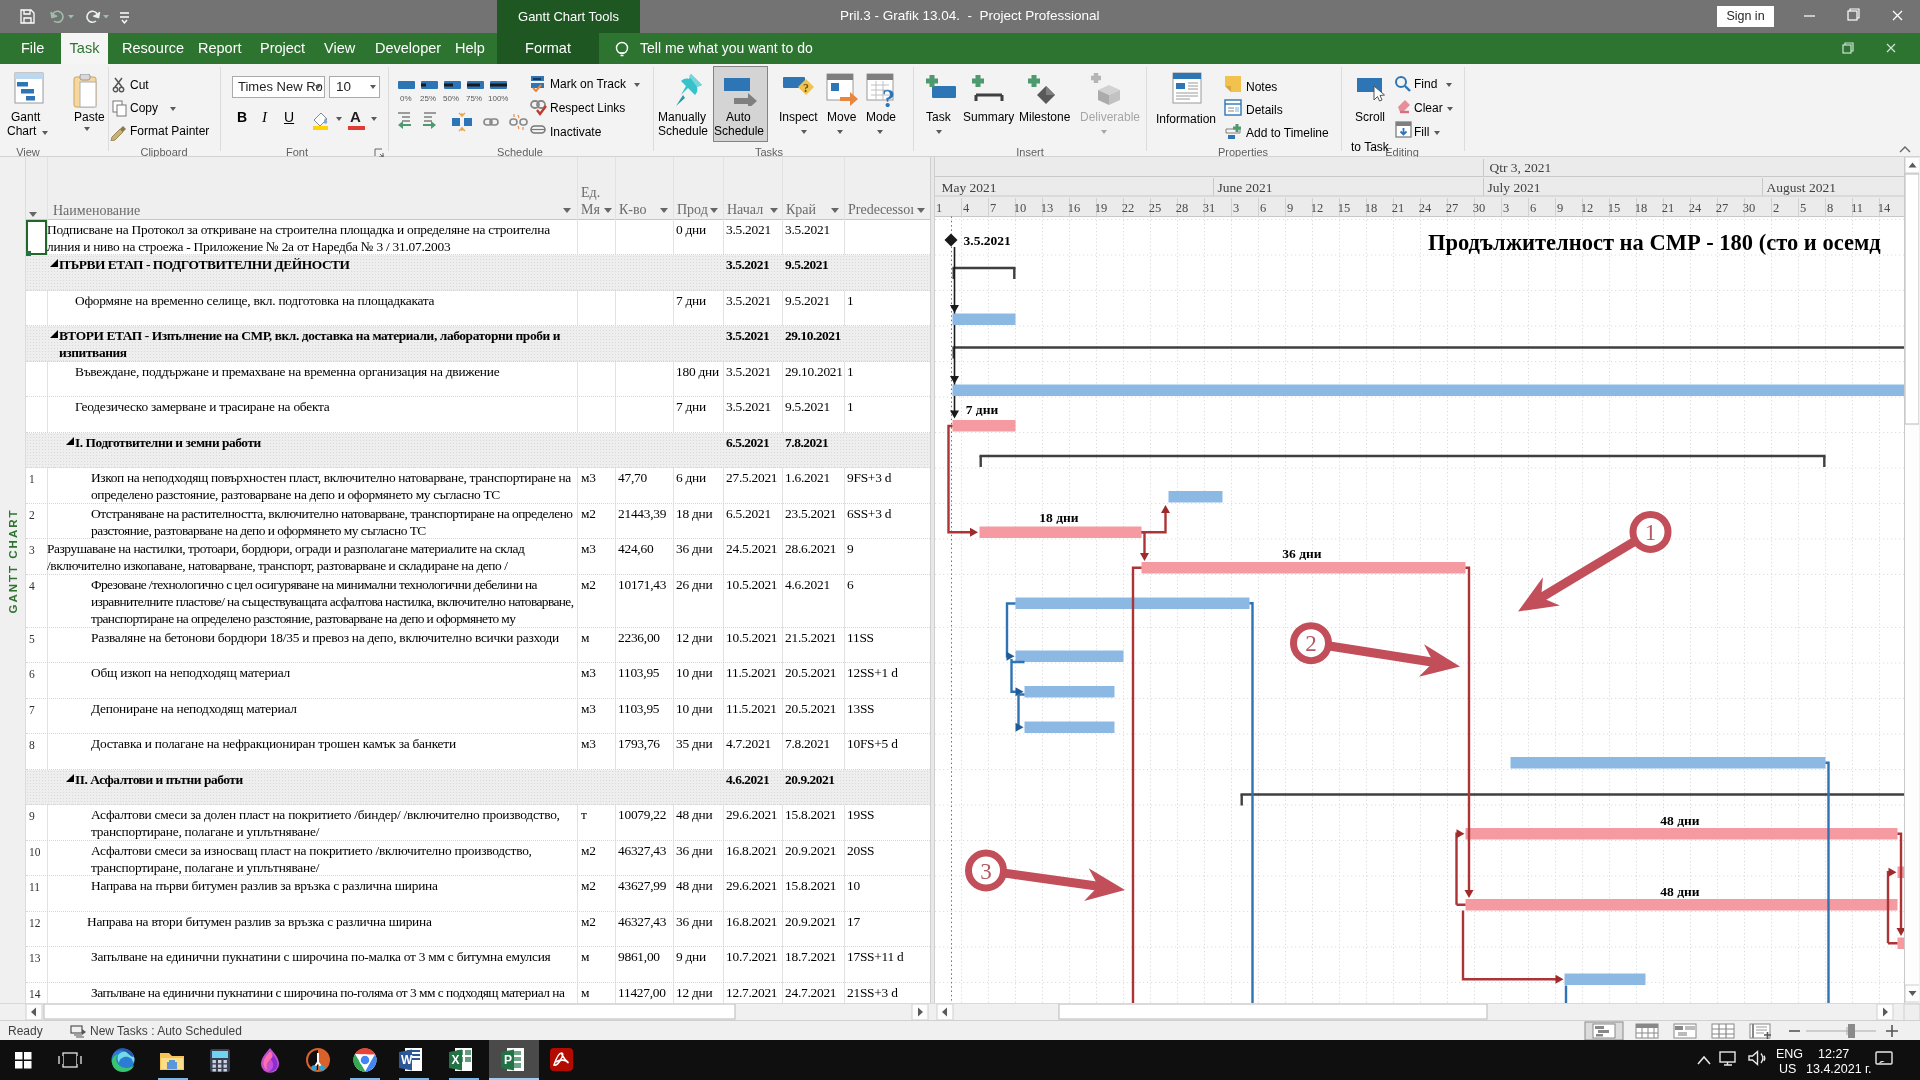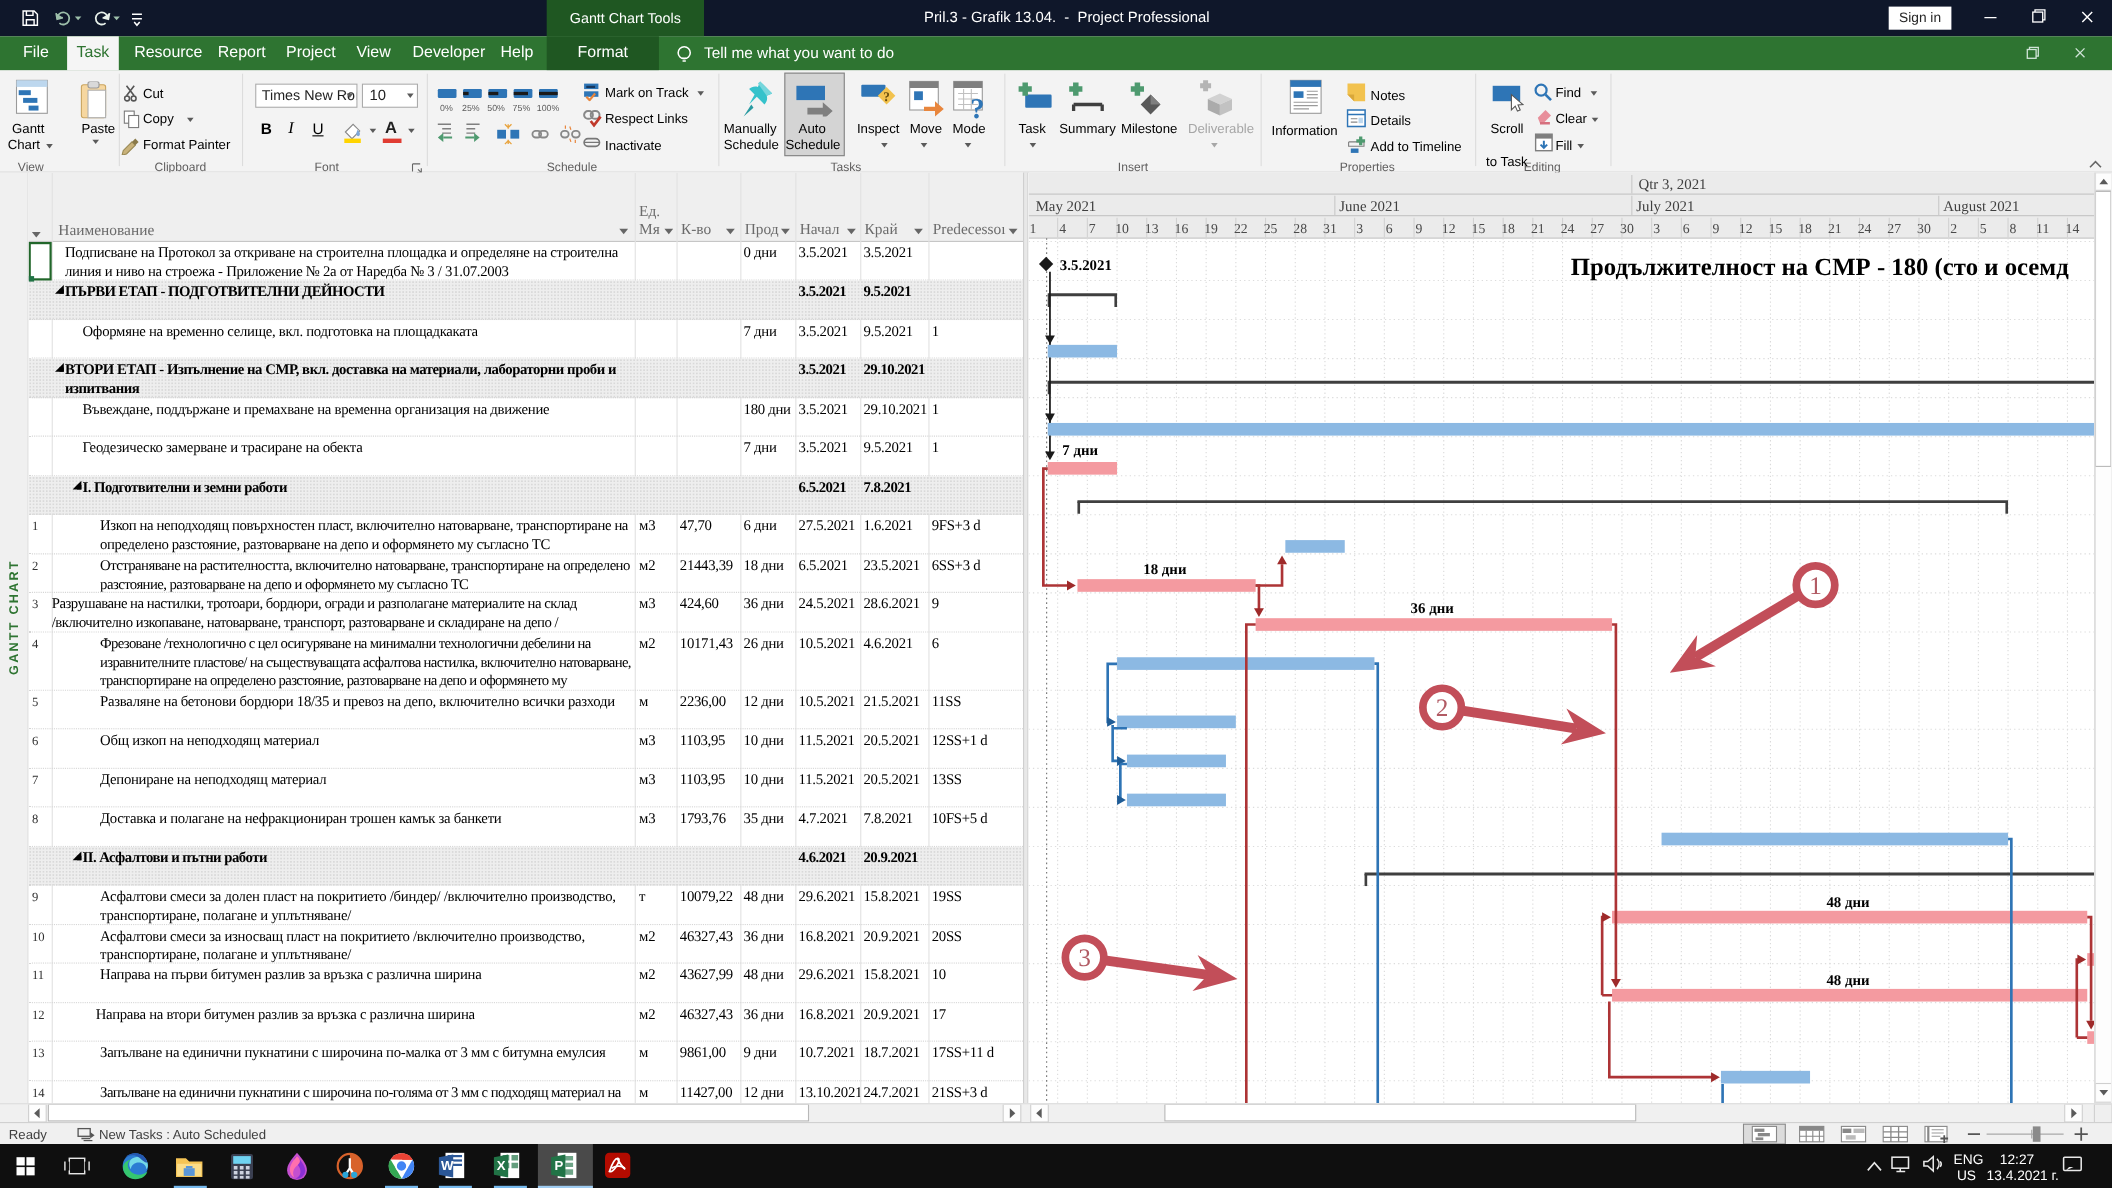--- a/index.html
+++ b/index.html
@@ -1,20 +1,20 @@
 <!DOCTYPE html>
 <html><head><meta charset="utf-8">
 <style>
 *{margin:0;padding:0;box-sizing:border-box}
 html,body{width:1920px;height:1080px;overflow:hidden}
 body{font-family:"Liberation Sans",sans-serif;-webkit-font-smoothing:antialiased}
 #app{position:absolute;left:0;top:0;width:1920px;height:1080px;background:#f3f3f3;overflow:hidden}
 .abs{position:absolute}
 
-#titlebar{position:absolute;left:0;top:0;width:1920px;height:33px;background:#0f172a}
+#titlebar{position:absolute;left:0;top:0;width:1920px;height:33px;background:#737373}
 #titlebar .dark{position:absolute;left:497px;top:0;width:143px;height:33px;background:#1f5722}
 #tabrow{position:absolute;left:0;top:33px;width:1920px;height:31px;background:#2e7431}
 #tabrow .dark{position:absolute;left:497px;top:0;width:102px;height:31px;background:#1f5722}
 .tab{position:absolute;top:0;height:31px;line-height:31px;color:#fff;font-size:14.5px}
 .tab.active{background:#f5f5f5;color:#2e7431;text-align:center}
 .wt{color:#fff;font-size:13px;position:absolute}
 
 #ribbon{position:absolute;left:0;top:64px;width:1920px;height:93px;background:#f3f3f3;border-bottom:1px solid #d2d2d2}
 .gsep{position:absolute;top:3px;height:84px;width:1px;background:#dcdcdc}
 .glabel{position:absolute;top:82px;font-size:11px;color:#605f5f;text-align:center;width:120px}
@@ -394,21 +394,21 @@
     </div>
     <div class="vline" style="left:21px"></div>
     <div class="vline" style="left:551px"></div>
     <div class="vline" style="left:589px"></div>
     <div class="vline" style="left:647px"></div>
     <div class="vline" style="left:697px"></div>
     <div class="vline" style="left:756px"></div>
     <div class="vline" style="left:818px"></div>
     <div class="row" style="top:63px;height:35px">
 <div class="cell cid"></div>
-<div class="cell cname" style="padding-left:12px">Подписване на Протокол за откриване на строителна площадка и определяне на строителна<br>линия и ниво на строежа - Приложение № 2а от Наредба № 3 / 31.07.2003</div>
+<div class="cell cname" style="padding-left:0">Подписване на Протокол за откриване на строителна площадка и определяне на строителна<br>линия и ниво на строежа - Приложение № 2а от Наредба № 3 / 31.07.2003</div>
 <div class="cell ced"></div>
 <div class="cell ckvo"></div>
 <div class="cell cprod" style="white-space:nowrap">0 дни</div>
 <div class="cell cnach" style="white-space:nowrap">3.5.2021</div>
 <div class="cell ckray" style="white-space:nowrap">3.5.2021</div>
 <div class="cell cpred" style="white-space:nowrap"></div>
 </div>
 <div class="row sum" style="top:98px;height:36px">
 <div class="cell cid"></div>
 <div class="cell cname" style="padding-left:12px"><span class="abs" style="left:3px;top:4px;width:0;height:0;border-left:4px solid transparent;border-top:4px solid transparent;border-right:4px solid #000;border-bottom:4px solid #000"></span>ПЪРВИ ЕТАП - ПОДГОТВИТЕЛНИ ДЕЙНОСТИ</div>
@@ -608,21 +608,21 @@
 <div class="cell cnach" style="white-space:nowrap">10.7.2021</div>
 <div class="cell ckray" style="white-space:nowrap">18.7.2021</div>
 <div class="cell cpred" style="white-space:nowrap">17SS+11 d</div>
 </div>
 <div class="row" style="top:826px;height:30px">
 <div class="cell cid">14</div>
 <div class="cell cname" style="padding-left:44px;letter-spacing:-0.5px">Запълване на единични пукнатини с широчина по-голяма от 3 мм с подходящ материал на</div>
 <div class="cell ced">м</div>
 <div class="cell ckvo">11427,00</div>
 <div class="cell cprod" style="white-space:nowrap">12 дни</div>
-<div class="cell cnach" style="white-space:nowrap">13.10.2021</div>
+<div class="cell cnach" style="white-space:nowrap">12.7.2021</div>
 <div class="cell ckray" style="white-space:nowrap">24.7.2021</div>
 <div class="cell cpred" style="white-space:nowrap">21SS+3 d</div>
 </div>
     <div class="abs" style="left:0;top:63px;width:21px;height:35px;border:2px solid #21662a"></div>
     <div class="abs" style="left:0;top:94px;width:5px;height:5px;background:#217346"></div>
   </div>
   <div id="splitter"></div>
   <div id="chartwrap"><svg width="969" height="846" font-family="Liberation Serif,serif">
 <rect x="0" y="0" width="969" height="59.5" fill="#ebebeb"></rect>
 <rect x="0" y="59.5" width="969" height="786.5" fill="#ffffff"></rect>

